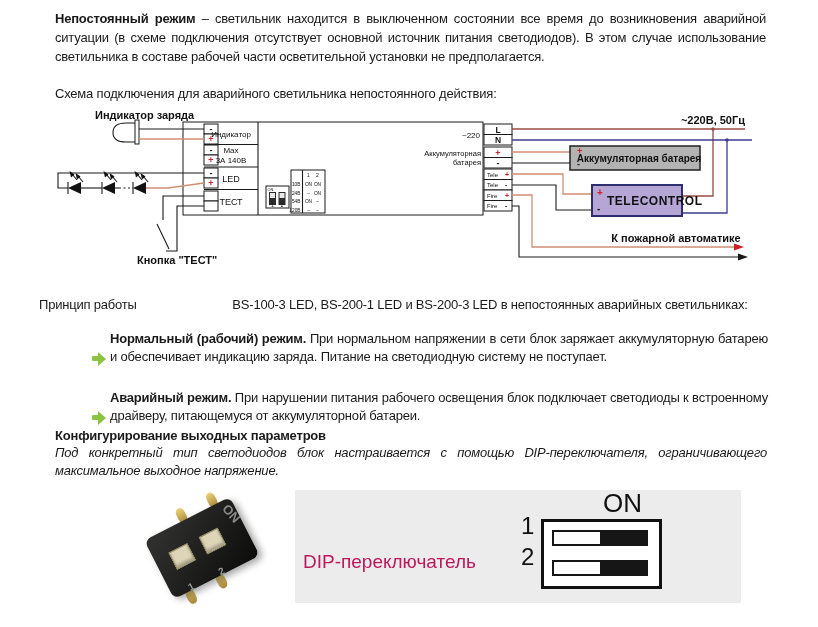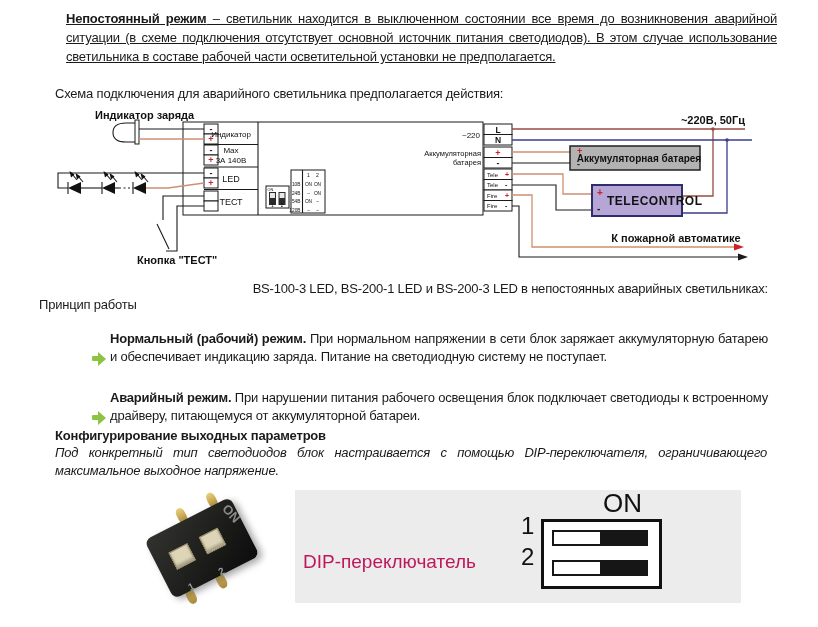--- a/index.html
+++ b/index.html
@@ -41,25 +41,25 @@
     border-radius:7px;box-shadow:3px 4px 7px rgba(0,0,0,.35);}
   .dipslider{position:absolute;width:19px;height:17px;background:#ded5b8;border:1px solid #8f865f;
     box-shadow:inset 0 -3px 3px rgba(0,0,0,.25);}
   .dipon{position:absolute;right:-3px;top:8px;color:#8a8a8a;font-size:13px;font-weight:bold;transform:rotate(75deg);}
   .dipn{position:absolute;bottom:-2px;color:#9a9a9a;font-size:10px;font-weight:bold;}
   .pin{position:absolute;width:9px;height:16px;background:linear-gradient(#ecd07a,#a8853a);border-radius:4px/6px;}
 </style>
 </head>
 <body>
 
-<div class="abs body-text" style="left:66px;top:9px;width:711px;text-decoration:underline;">
+<div class="abs body-text" style="left:55px;top:9px;width:711px;">
   <b>Непостоянный режим</b><span> – светильник находится в выключенном состоянии все время до возникновения аварийной ситуации (в схеме подключения отсутствует основной источник питания светодиодов). В этом случае использование светильника в составе рабочей части осветительной установки не предполагается.</span>
 </div>
 
-<div class="abs body-text" style="left:55px;top:84px;width:711px;text-align:left;">Схема подключения для аварийного светильника предполагается действия:</div>
+<div class="abs body-text" style="left:55px;top:84px;width:711px;text-align:left;">Схема подключения для аварийного светильника непостоянного действия:</div>
 
 <svg class="abs" style="left:0;top:105px;" width="818" height="170" viewBox="0 0 818 170">
   <defs>
     <g id="dio">
       <line x1="0" y1="-6" x2="0" y2="6" class="wk"></line>
       <polygon points="0,0 13,-6 13,6" fill="#111"></polygon>
       <line x1="9" y1="-8" x2="4" y2="-14" class="wk"></line>
       <polygon points="1.5,-17 6.5,-13.5 3,-10.5" fill="#111"></polygon>
       <line x1="15" y1="-6" x2="10" y2="-12" class="wk"></line>
       <polygon points="7.5,-15 12.5,-11.5 9,-8.5" fill="#111"></polygon>
@@ -219,21 +219,21 @@
   <g>
     <path d="M512,90 H532 V142 H734" class="ws"></path>
     <polygon points="734,138.5 744,142 734,145.5" fill="#cc2127"></polygon>
     <path d="M512,101 H519 V152 H738" class="wk"></path>
     <polygon points="738,148.5 748,152 738,155.5" fill="#1a1a1a"></polygon>
   </g>
   <text x="676" y="137" font-size="11" font-weight="bold" text-anchor="middle">К пожарной автоматике</text>
 </svg>
 
 <div class="abs body-text tight" style="left:39px;top:296px;text-align:left;">Принцип работы</div>
-<div class="abs body-text tight" style="left:212px;top:280px;width:556px;text-align:right;">BS-100-3 LED, BS-200-1 LED и BS-200-3 LED в непостоянных аварийных светильниках:</div>
+<div class="abs body-text tight" style="left:212px;top:296px;width:556px;text-align:center;">BS-100-3 LED, BS-200-1 LED и BS-200-3 LED в непостоянных аварийных светильниках:</div>
 
 <div class="abs bullet" style="left:92px;top:330px;width:676px;">
   <span class="arrow">
       <span class="tail"></span>
       <span class="head"></span>
     </span>
   <div class="body-text tight" style="flex:1;">
     <b>Нормальный (рабочий) режим.</b><span> При нормальном напряжении в сети блок заряжает аккумуляторную батарею и обеспечивает индикацию заряда. Питание на светодиодную систему не поступает.</span>
   </div>
 </div>

